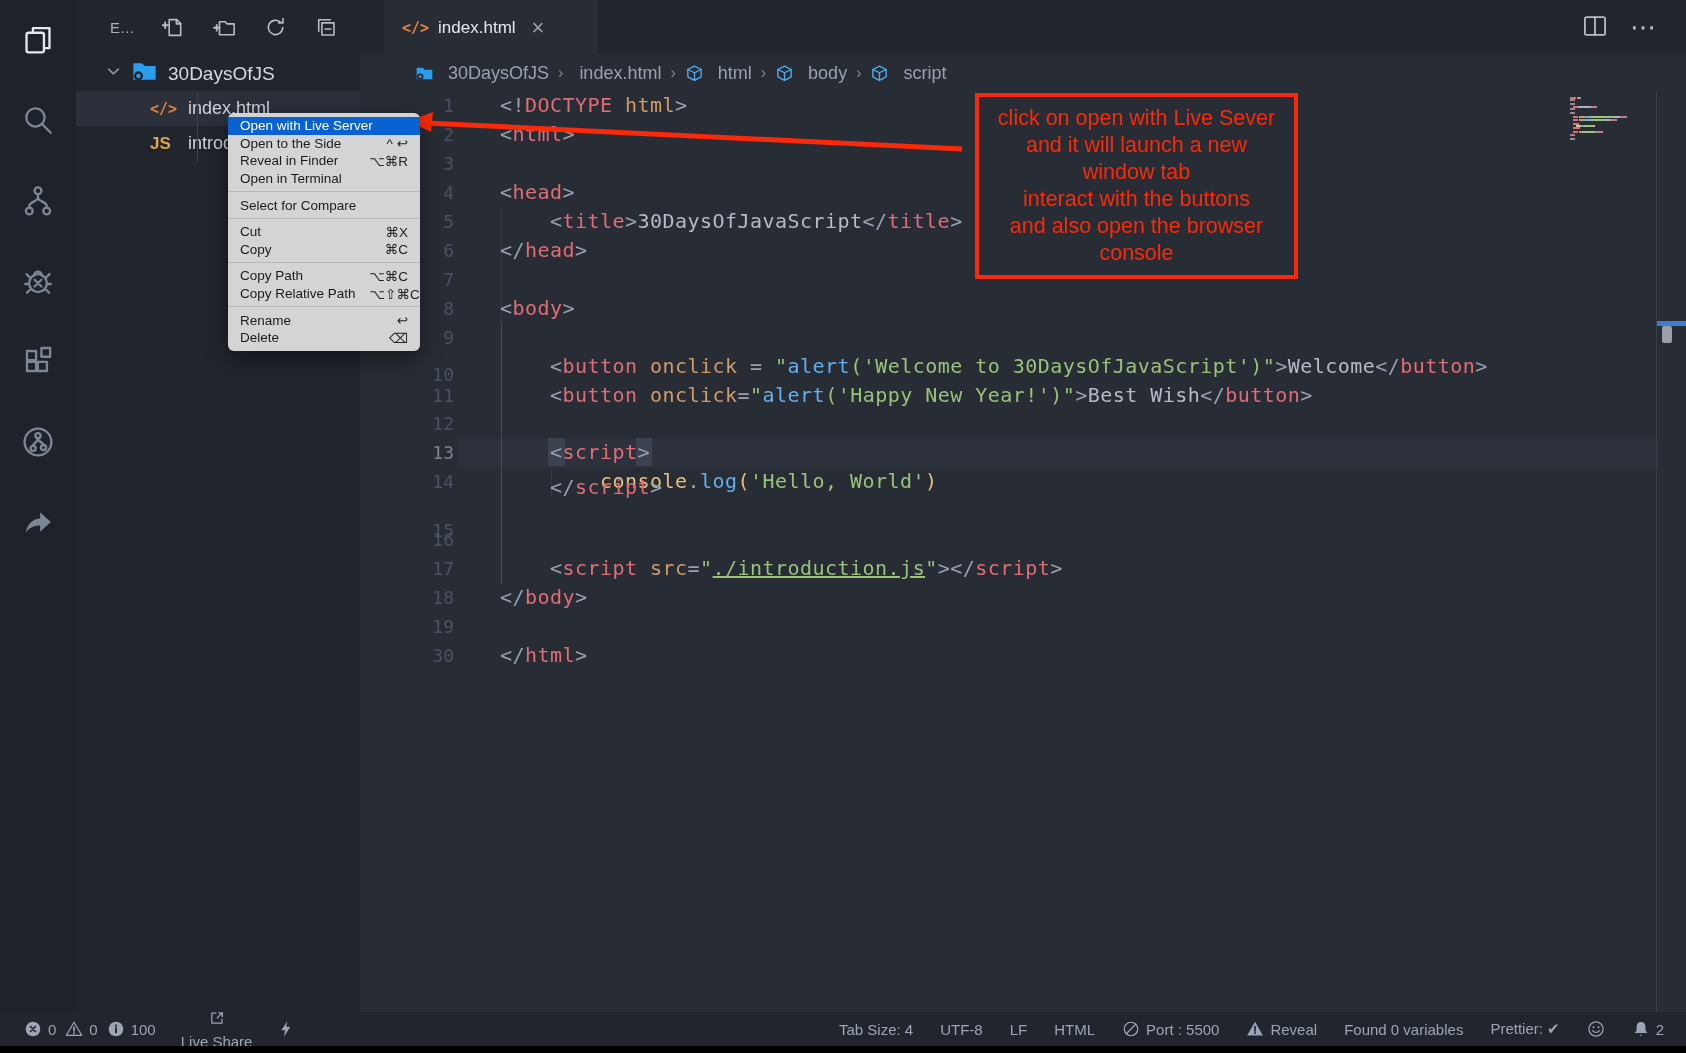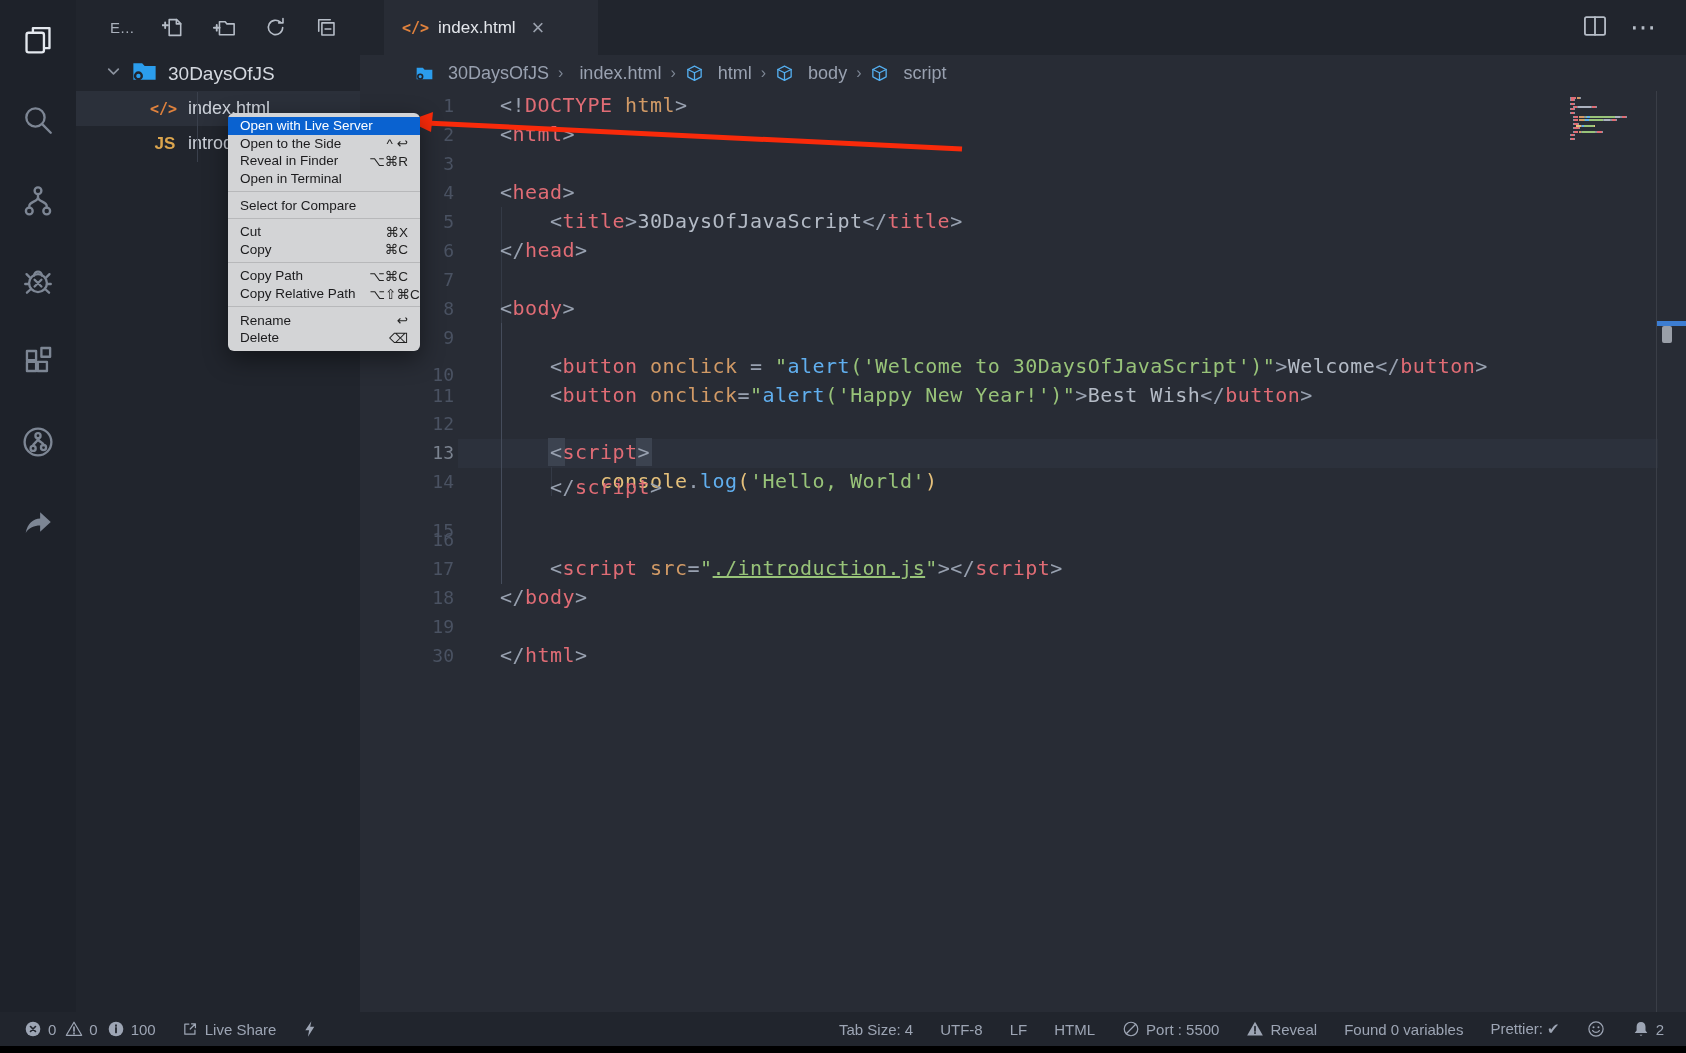--- a/index.html
+++ b/index.html
@@ -210,21 +210,21 @@
             <circle cx="4.4" cy="10.6" r="2" stroke="#21252d" stroke-width="1.4"></circle>
           </svg></span>
       <span class="lbl">30DaysOfJS</span>
     </div>
     <div id="file-rows">
         <div class="file-row selected" style="top: 91px;">
           <span class="ficon code-glyph" style="margin-left: 74px;">&lt;/&gt;</span>
           <span class="flabel">index.html</span>
         </div>
         <div class="file-row" style="top: 126px;">
-          <span class="ficon" style="color: rgb(220, 166, 78); font-size: 17px; text-align: center;">JS</span>
+          <span class="ficon" style="color: rgb(220, 166, 78); font-size: 17px;">JS</span>
           <span class="flabel">introduction.js</span>
         </div>
       </div>
     <div id="tree-indent-line" class="abs"></div>
   </div>
 
   <div id="tabbar" class="abs">
     <div id="tab-active">
       <span class="code-glyph">&lt;/&gt;</span>
       <span id="tab-label">index.html</span>
@@ -462,20 +462,28 @@
       <div class="menu-item">
         <span class="mi-label">Rename</span>
         <span class="mi-short">↩</span>
       </div>
       <div class="menu-item">
         <span class="mi-label">Delete</span>
         <span class="mi-short">⌫</span>
       </div>
     </div>
 
+  <div id="annotation-box" class="abs">
+      <div class="ann-line">click on open with Live Sever</div>
+      <div class="ann-line">and it will launch a new</div>
+      <div class="ann-line">window tab</div>
+      <div class="ann-line">interact with the buttons</div>
+      <div class="ann-line">and also open the browser</div>
+      <div class="ann-line">console</div>
+    </div>
   <svg id="arrow-svg">
     <line x1="962" y1="149" x2="426" y2="123" stroke="#f92a0a" stroke-width="5"></line>
     <polygon points="408,121 433,112 431,132" fill="#f92a0a"></polygon>
   </svg>
 
   <div id="statusbar" class="abs">
     <div id="status-left">
         <div class="st-item">
           <span style="display: inline-flex;">
             <svg viewBox="0 0 16 16" fill="none" stroke="currentColor" stroke-width="1.1" stroke-linecap="round" stroke-linejoin="round">
@@ -496,21 +504,21 @@
         </div>
         <div class="st-item">
           <span style="display: inline-flex;">
             <svg viewBox="0 0 16 16" fill="none" stroke="currentColor" stroke-width="1.1" stroke-linecap="round" stroke-linejoin="round">
               <circle cx="8" cy="8" r="6.5" fill="currentColor" stroke="none"></circle>
               <path d="M8 7v4M8 4.6v0.7" stroke="#21252d" stroke-width="1.6"></path>
             </svg>
           </span>
           <span>100</span>
         </div>
-        <div class="st-item" style="margin-left: 16px;">
+        <div class="st-item" style="margin-left: 16px; flex-direction: column;">
           <span style="display: inline-flex;">
             <svg viewBox="0 0 16 16" fill="none" stroke="currentColor" stroke-width="1.1" stroke-linecap="round" stroke-linejoin="round">
               <path d="M7 3.6H3.4v9h9V9"></path>
               <path d="M9.4 3.4h3.4v3.4M12.6 3.6L8.2 8"></path>
             </svg>
           </span>
           <span>Live Share</span>
         </div>
         <div class="st-item" style="margin-left: 16px;">
           <span style="display: inline-flex;">

